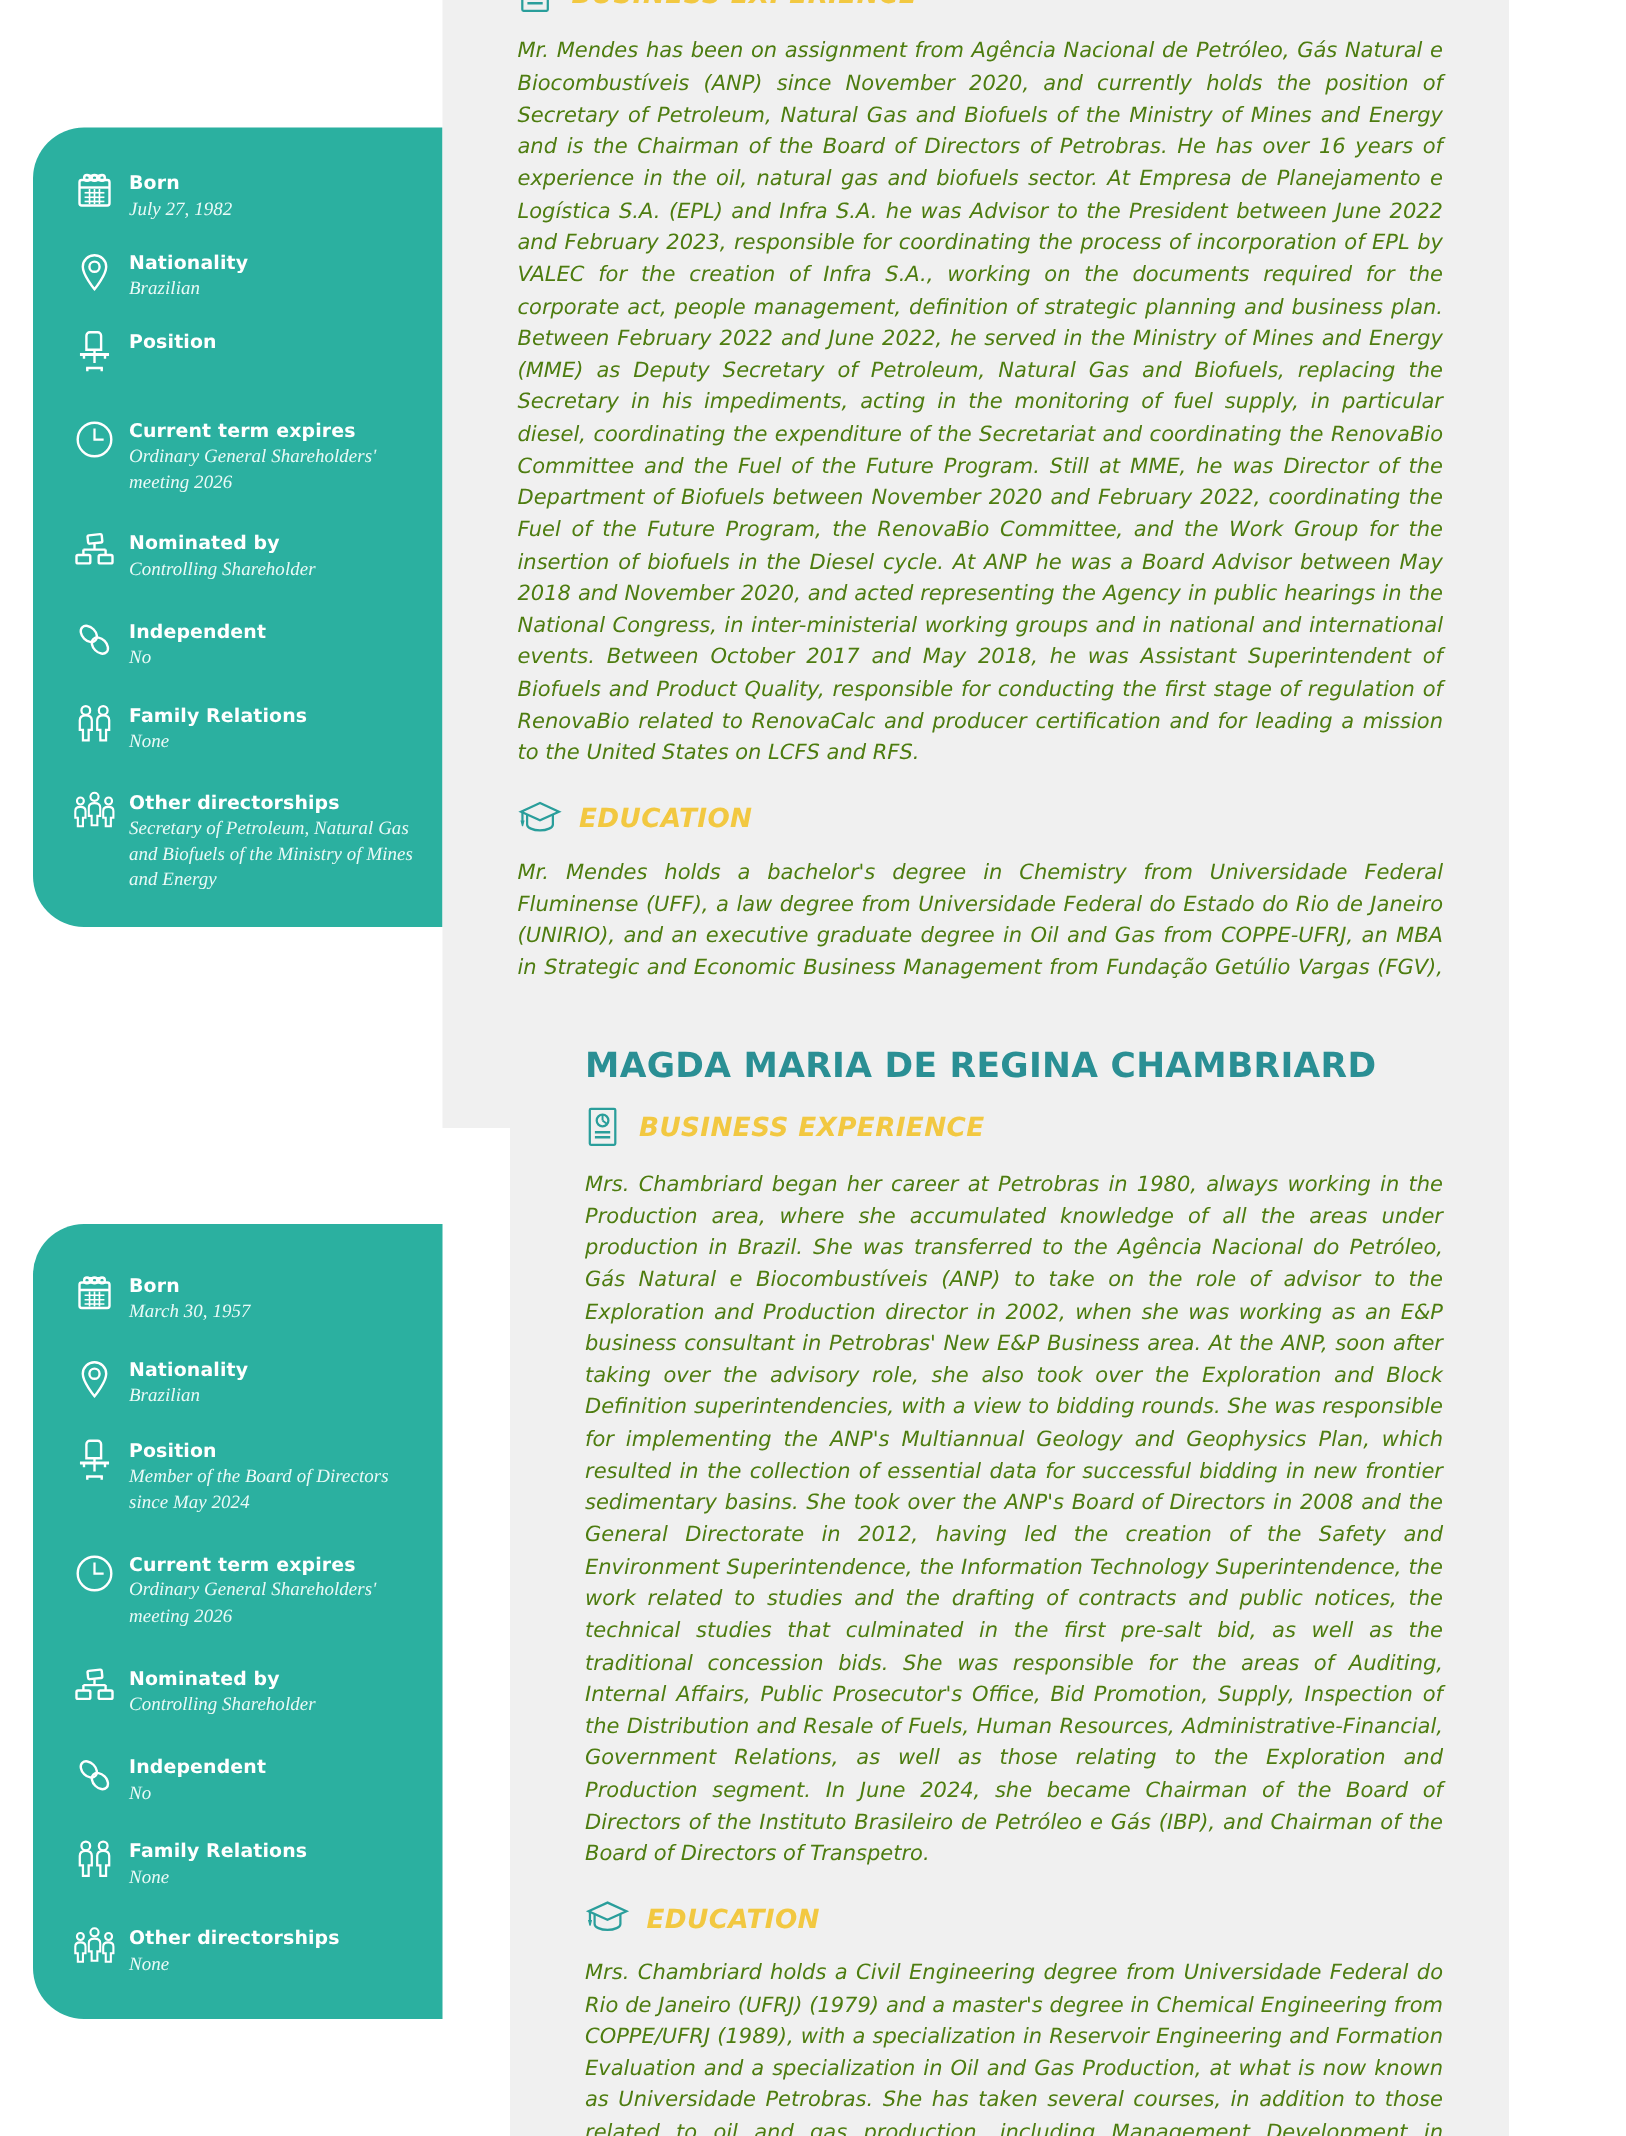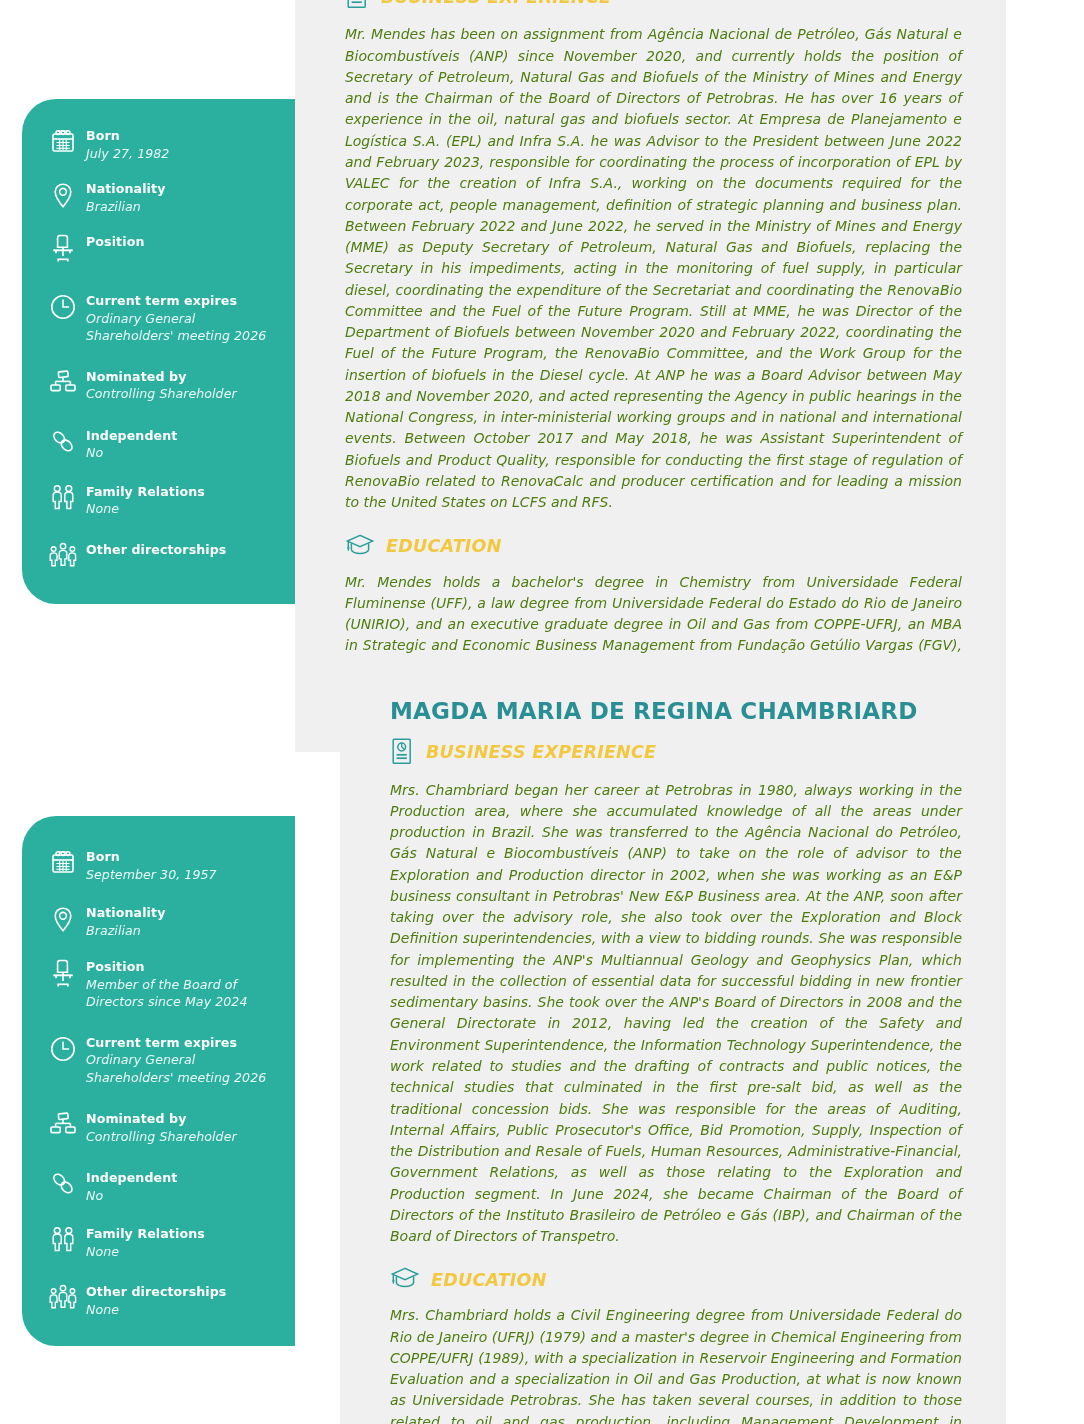--- a/index.html
+++ b/index.html
@@ -53,20 +53,21 @@
     font-weight: bold;
     line-height: 1.34;
     letter-spacing: .1px;
   }
   .fact-value {
     color: #eafaf7;
     font-size: 12.6px;
     font-style: italic;
     line-height: 1.36;
     letter-spacing: .05px;
+    font-family: Liberation Serif, serif;
   }
 
   
   .body {
     flex: 1 1 auto;
     background: #f0f0f0;
     border-radius: 0 34px 34px 0;
     padding: 30px 44px 10px 50px;
   }
   #card-1 .body { padding-top: 44px; margin-left: 45px; }
@@ -240,20 +241,21 @@
             <circle cx="16" cy="4.2" r="2.7"></circle>
             <circle cx="6.6" cy="7" r="2.3"></circle>
             <circle cx="25.4" cy="7" r="2.3"></circle>
             <path d="M12.2 11.4c0-2 1.7-3 3.8-3s3.8 1 3.8 3v5.5h-1.9v6.3h-3.8v-6.3h-1.9z"></path>
             <path d="M3.2 13.6c0-1.8 1.5-2.7 3.4-2.7s3.4.9 3.4 2.7v4.6H8.3v5.6H4.9v-5.6H3.2z"></path>
             <path d="M21.8 13.6c0-1.8 1.5-2.7 3.4-2.7s3.4.9 3.4 2.7v4.6h-1.7v5.6h-3.4v-5.6h-1.7z"></path>
           </svg>
         </span>
         <span class="fact-txt">
           <div class="fact-label">Other directorships</div>
+          <div class="fact-value">Secretary of Petroleum, Natural Gas and Biofuels of the Ministry of Mines and Energy</div>
         </span>
       </div>
 
     </div>
 
     <div class="body">
 
       <div class="section-head">
         <span class="sh-ico">
           <svg width="25" height="29" viewBox="0 0 25 29" fill="none" stroke="#2a9e9b" stroke-width="1.5">
@@ -304,21 +306,21 @@
               <line x1="6.4" y1="17.5" x2="19.6" y2="17.5"></line>
               <line x1="6.4" y1="20.3" x2="19.6" y2="20.3"></line>
               <line x1="9.7" y1="12" x2="9.7" y2="22"></line>
               <line x1="13" y1="12" x2="13" y2="22"></line>
               <line x1="16.3" y1="12" x2="16.3" y2="22"></line>
             </g>
           </svg>
         </span>
         <span class="fact-txt">
           <div class="fact-label">Born</div>
-          <div class="fact-value">September 30, 1957</div>
+          <div class="fact-value">March 30, 1957</div>
         </span>
       </div>
 
       <div class="fact" style="margin-top:16px;">
         <span class="fact-ico">
           <svg width="26" height="30" viewBox="0 0 26 30" fill="none" stroke="#fff" stroke-width="1.6">
             <path d="M13 3.2c-4.3 0-7.8 3.4-7.8 7.6 0 5.6 7.8 15 7.8 15s7.8-9.4 7.8-15c0-4.2-3.5-7.6-7.8-7.6z"></path>
             <circle cx="13" cy="10.8" r="3.4"></circle>
           </svg>
         </span>

